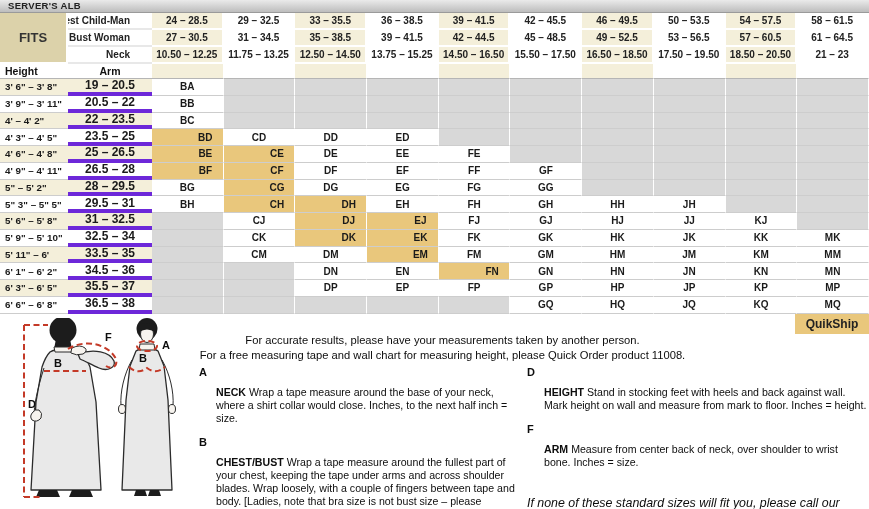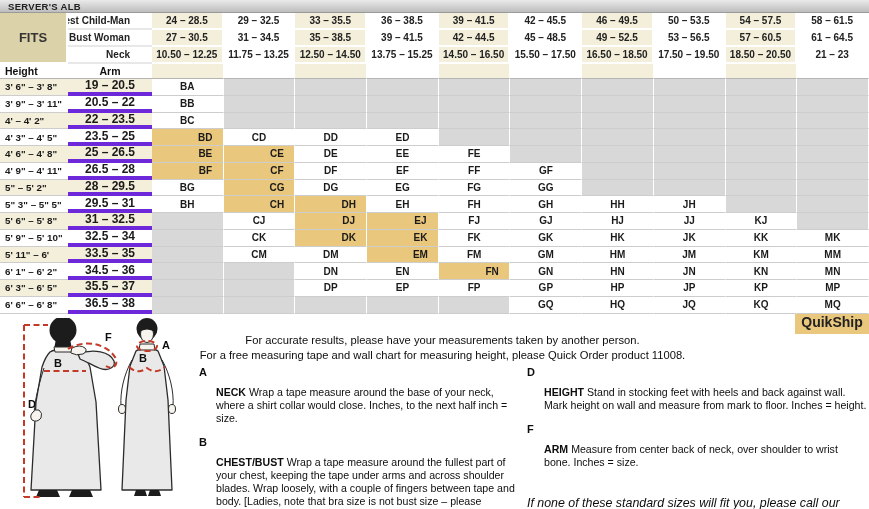--- a/index.html
+++ b/index.html
@@ -12,21 +12,21 @@
   *{margin:0;padding:0;box-sizing:border-box;}
   html,body{background:#fff;}
   body{font-family:"Liberation Sans",sans-serif;color:#111;}
   .sheet{position:relative;width:869px;height:509px;background:#fff;overflow:hidden;}
 
   
   .titlebar{
     position:absolute;top:0;left:0;width:869px;height:13px;
     background:linear-gradient(#eaeaea,#bdbdbd);
     border-bottom:1px solid #9a9a9a;
-    display:flex;align-items:center;padding-left:8px;
+    display:flex;align-items:flex-start;padding-left:8px;
     font-size:9.5px;font-weight:bold;color:#222;letter-spacing:.3px;
   }
 
   
   #grid{
     position:absolute;top:13px;left:0;width:869px;
     display:grid;
     grid-template-columns:68px 84px repeat(10,1fr);
     grid-template-rows:17px 17px 17px 15px repeat(14,16.75px);
     grid-auto-flow:row;
@@ -45,22 +45,22 @@
   .rodd{background:var(--band);}
   .reven{background:#fff;}
   .code{font-size:10px;background:#fff;border-bottom:1px solid #cdcdcd;border-right:1px solid #fff;color:#1a1a1a;}
   .code.empty{background:var(--empty_cell);}
   .code.hl{background:var(--highlight);padding-left:36px;}
 
   
   .quikship{
     position:absolute;top:314px;left:795px;width:74px;height:20px;
     background:var(--highlight);
-    display:flex;align-items:flex-start;justify-content:center;
-    font-size:14px;font-weight:bold;color:#222;cursor:pointer;
+    display:flex;align-items:center;justify-content:center;
+    font-size:12px;font-weight:bold;color:#222;cursor:pointer;
   }
 
   
   .notes{
     position:absolute;top:333px;left:160px;width:565px;
     text-align:center;font-size:11.2px;line-height:14.5px;font-weight:normal;color:#0d0d0d;
   }
 
   
   .col1{position:absolute;top:366px;left:199px;width:323px;}

